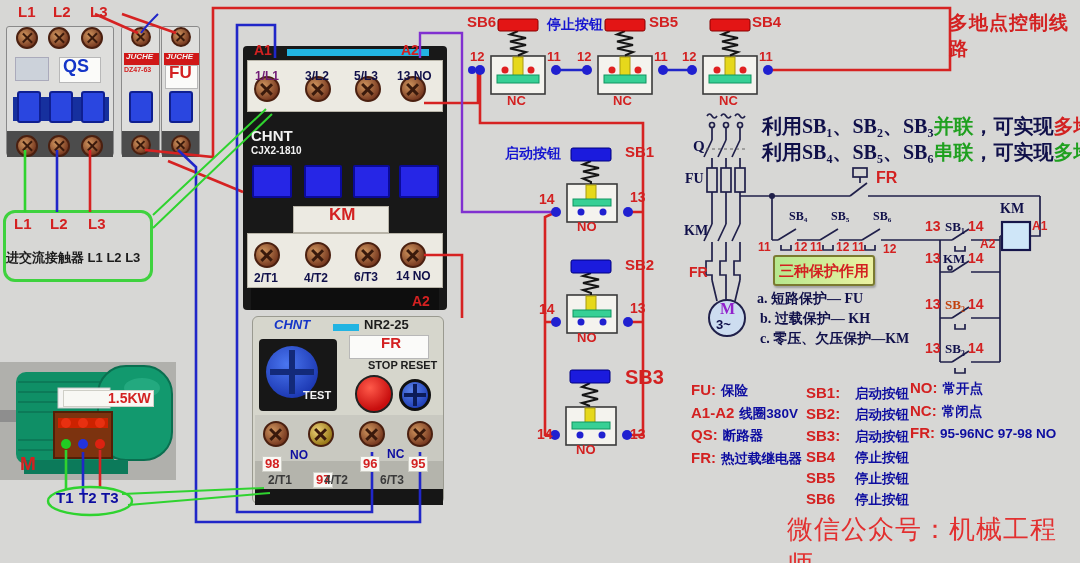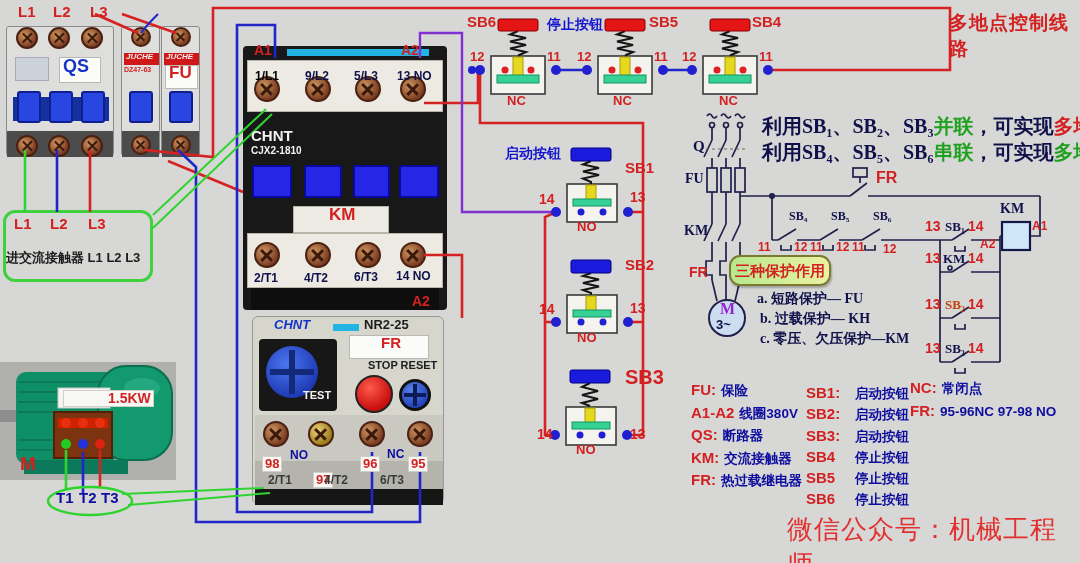--- a/index.html
+++ b/index.html
@@ -325,22 +325,22 @@
       <div class="lbl" style="left: 169px; top: 64px; color: rgb(211, 33, 33); font-size: 17px;">FU</div>
       <div class="lbl" style="left: 126px; top: 53px; color: rgb(242, 242, 242); font-size: 8px; font-style: italic;">JUCHE</div>
       <div class="lbl" style="left: 166px; top: 53px; color: rgb(242, 242, 242); font-size: 8px; font-style: italic;">JUCHE</div>
       <div class="lbl" style="left: 124px; top: 66px; color: rgb(211, 33, 33); font-size: 7px;">DZ47-63</div>
       <div class="lbl" style="left: 14px; top: 216px; color: rgb(211, 33, 33); font-size: 15px;">L1</div>
       <div class="lbl" style="left: 50px; top: 216px; color: rgb(211, 33, 33); font-size: 15px;">L2</div>
       <div class="lbl" style="left: 88px; top: 216px; color: rgb(211, 33, 33); font-size: 15px;">L3</div>
       <div class="lbl" style="left: 6px; top: 251px; color: rgb(28, 28, 28); font-size: 13px;">进交流接触器 L1 L2 L3</div>
       <div class="lbl" style="left: 254px; top: 43px; color: rgb(211, 33, 33); font-size: 14px;">A1</div>
       <div class="lbl" style="left: 401px; top: 43px; color: rgb(211, 33, 33); font-size: 14px;">A2</div>
-      <div class="lbl" style="left: 255px; top: 70px; color: #000000; font-size: 12px;">1/L1</div>
-      <div class="lbl" style="left: 305px; top: 70px; color: rgb(16, 16, 74); font-size: 12px;">9/L2</div>
+      <div class="lbl" style="left: 255px; top: 70px; color: #701a75; font-size: 12px;">1/L1</div>
+      <div class="lbl" style="left: 305px; top: 70px; color: rgb(16, 16, 74); font-size: 12px;">3/L2</div>
       <div class="lbl" style="left: 354px; top: 70px; color: rgb(16, 16, 74); font-size: 12px;">5/L3</div>
       <div class="lbl" style="left: 397px; top: 70px; color: rgb(16, 16, 74); font-size: 12px;">13 NO</div>
       <div class="lbl" style="left: 251px; top: 128px; color: rgb(242, 242, 242); font-size: 15px;">CHNT</div>
       <div class="lbl" style="left: 251px; top: 146px; color: rgb(242, 242, 242); font-size: 10px;">CJX2-1810</div>
       <div class="lbl" style="left: 329px; top: 206px; color: rgb(211, 33, 33); font-size: 17px;">KM</div>
       <div class="lbl" style="left: 254px; top: 272px; color: rgb(16, 16, 74); font-size: 12px;">2/T1</div>
       <div class="lbl" style="left: 304px; top: 272px; color: rgb(16, 16, 74); font-size: 12px;">4/T2</div>
       <div class="lbl" style="left: 354px; top: 271px; color: rgb(16, 16, 74); font-size: 12px;">6/T3</div>
       <div class="lbl" style="left: 396px; top: 270px; color: rgb(16, 16, 74); font-size: 12px;">14 NO</div>
       <div class="lbl" style="left: 412px; top: 294px; color: rgb(211, 33, 33); font-size: 14px;">A2</div>
@@ -370,21 +370,21 @@
       <div class="lbl" style="left: 470px; top: 50px; color: rgb(211, 33, 33); font-size: 13px;">12</div>
       <div class="lbl" style="left: 547px; top: 50px; color: rgb(211, 33, 33); font-size: 13px;">11</div>
       <div class="lbl" style="left: 577px; top: 50px; color: rgb(211, 33, 33); font-size: 13px;">12</div>
       <div class="lbl" style="left: 654px; top: 50px; color: rgb(211, 33, 33); font-size: 13px;">11</div>
       <div class="lbl" style="left: 682px; top: 50px; color: rgb(211, 33, 33); font-size: 13px;">12</div>
       <div class="lbl" style="left: 759px; top: 50px; color: rgb(211, 33, 33); font-size: 13px;">11</div>
       <div class="lbl" style="left: 507px; top: 94px; color: rgb(211, 33, 33); font-size: 13px;">NC</div>
       <div class="lbl" style="left: 613px; top: 94px; color: rgb(211, 33, 33); font-size: 13px;">NC</div>
       <div class="lbl" style="left: 719px; top: 94px; color: rgb(211, 33, 33); font-size: 13px;">NC</div>
       <div class="lbl" style="left: 505px; top: 146px; color: rgb(20, 20, 208); font-size: 14px;">启动按钮</div>
-      <div class="lbl" style="left: 625px; top: 160px; color: rgb(211, 33, 33); font-size: 15px; text-align: center;">SB1</div>
+      <div class="lbl" style="left: 625px; top: 144px; color: rgb(211, 33, 33); font-size: 15px; text-align: center;">SB1</div>
       <div class="lbl" style="left: 625px; top: 257px; color: rgb(211, 33, 33); font-size: 15px;">SB2</div>
       <div class="lbl" style="left: 625px; top: 367px; color: rgb(211, 33, 33); font-size: 20px; text-align: center;">SB3</div>
       <div class="lbl" style="left: 539px; top: 192px; color: rgb(211, 33, 33); font-size: 14px;">14</div>
       <div class="lbl" style="left: 630px; top: 190px; color: rgb(211, 33, 33); font-size: 14px;">13</div>
       <div class="lbl" style="left: 539px; top: 302px; color: rgb(211, 33, 33); font-size: 14px;">14</div>
       <div class="lbl" style="left: 630px; top: 301px; color: rgb(211, 33, 33); font-size: 14px;">13</div>
       <div class="lbl" style="left: 537px; top: 427px; color: rgb(211, 33, 33); font-size: 14px;">14</div>
       <div class="lbl" style="left: 630px; top: 427px; color: rgb(211, 33, 33); font-size: 14px;">13</div>
       <div class="lbl" style="left: 577px; top: 220px; color: rgb(211, 33, 33); font-size: 13px;">NO</div>
       <div class="lbl" style="left: 577px; top: 331px; color: rgb(211, 33, 33); font-size: 13px;">NO</div>
@@ -420,43 +420,39 @@
       <div class="lbl serif" style="left: 1000px; top: 201px; color: rgb(16, 16, 74); font-size: 14px;">KM</div>
       <div class="lbl" style="left: 1032px; top: 220px; color: rgb(211, 33, 33); font-size: 12px;">A1</div>
       <div class="lbl" style="left: 980px; top: 238px; color: rgb(211, 33, 33); font-size: 12px;">A2</div>
     </div>
 
   <div id="title" style="left:901px;top:10px;margin-left:48px;">多地点控制线路</div>
 
   <div class="ann" style="left:762px;top:113px;"><span style="color: rgb(16, 16, 74);">利用SB₁、SB₂、SB₃</span><span style="color: rgb(31, 160, 31);">并联</span><span style="color: rgb(16, 16, 74);">，可实现</span><span style="color: rgb(211, 33, 33);">多地点起动</span></div>
   <div class="ann" style="left:762px;top:139px;"><span style="color: rgb(16, 16, 74);">利用SB₄、SB₅、SB₆</span><span style="color: rgb(31, 160, 31);">串联</span><span style="color: rgb(16, 16, 74);">，可实现</span><span style="color: rgb(31, 160, 31);">多地点停机</span><span style="color: rgb(16, 16, 74);">。</span></div>
 
-  <div id="prot-box" style="left:729px;top:255px;border-radius:11px;">三种保护作用</div>
+  <div id="prot-box" style="left:773px;top:255px;">三种保护作用</div>
   <div class="prot-item" style="left:757px;top:290px;">a. 短路保护— FU</div>
   <div class="prot-item" style="left:760px;top:310px;">b. 过载保护— KH</div>
   <div class="prot-item" style="left:760px;top:330px;">c. 零压、欠压保护—KM</div>
 
   <div id="leg1" class="leg-col" style="left:691px;top:381px;">
       <div class="leg-row" style="height: 22.5px;">
         <span class="leg-k">FU:</span>
         <span class="leg-v">保险</span>
       </div>
       <div class="leg-row" style="height: 22.5px;">
         <span class="leg-k">A1-A2</span>
         <span class="leg-v">线圈380V</span>
       </div>
       <div class="leg-row" style="height: 22.5px;">
         <span class="leg-k">QS:</span>
         <span class="leg-v">断路器</span>
       </div>
       <div class="leg-row" style="height: 22.5px;">
-        <span class="leg-k">KM:</span>
-        <span class="leg-v">交流接触器</span>
-      </div>
-      <div class="leg-row" style="height: 22.5px;">
         <span class="leg-k">FR:</span>
         <span class="leg-v">热过载继电器</span>
       </div>
     </div>
   <div id="leg2" class="leg-col" style="left:806px;top:384px;">
       <div class="leg-row" style="height: 21.3px;">
         <span class="leg-k">SB1:</span>
         <span class="leg-v">启动按钮</span>
       </div>
       <div class="leg-row" style="height: 21.3px;">
@@ -475,20 +471,24 @@
         <span class="leg-k">SB5</span>
         <span class="leg-v">停止按钮</span>
       </div>
       <div class="leg-row" style="height: 21.3px;">
         <span class="leg-k">SB6</span>
         <span class="leg-v">停止按钮</span>
       </div>
     </div>
   <div id="leg3" class="leg-col" style="left:910px;top:379px;">
       <div class="leg-row" style="height: 22.5px;">
+        <span class="leg-k">NO:</span>
+        <span class="leg-v">常开点</span>
+      </div>
+      <div class="leg-row" style="height: 22.5px;">
         <span class="leg-k">NC:</span>
         <span class="leg-v">常闭点</span>
       </div>
       <div class="leg-row" style="height: 22.5px;">
         <span class="leg-k">FR:</span>
         <span class="leg-v">95-96NC  97-98 NO</span>
       </div>
     </div>
 
   <div id="watermark" style="left:787px;top:512px;">微信公众号：机械工程师</div>

